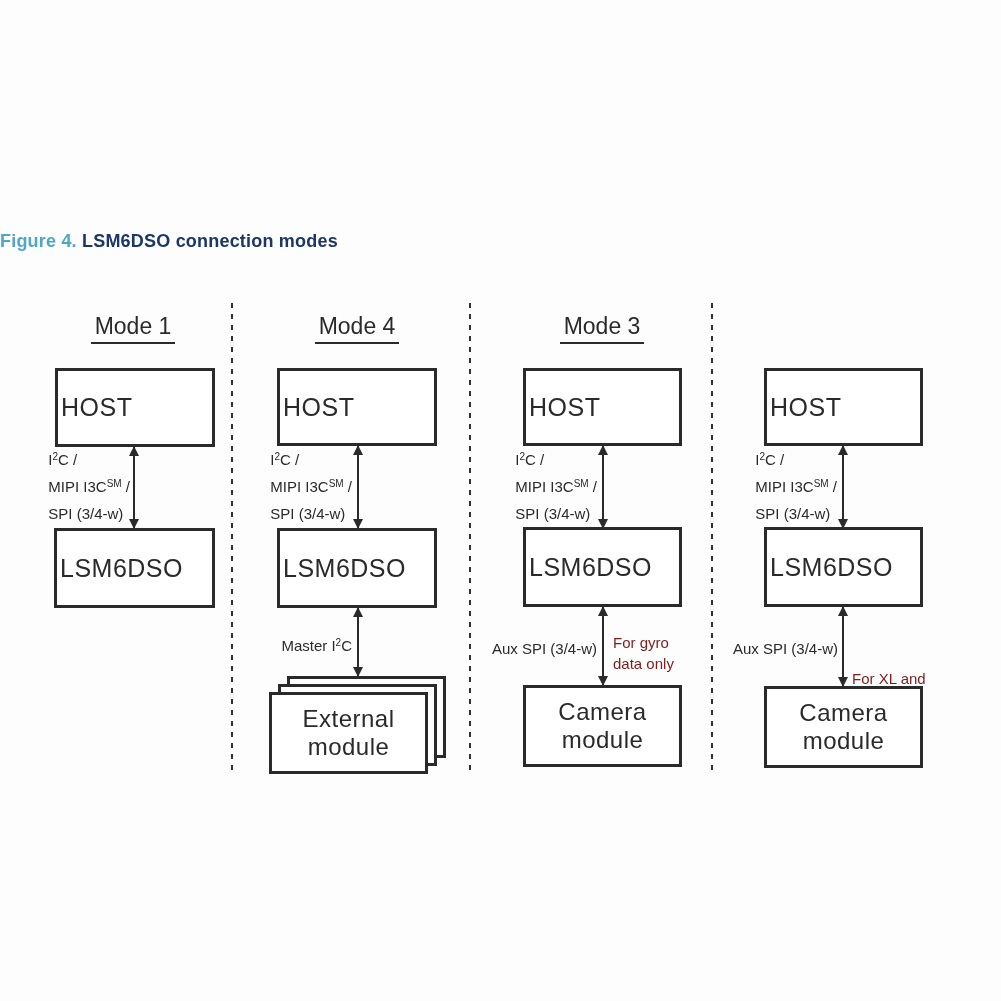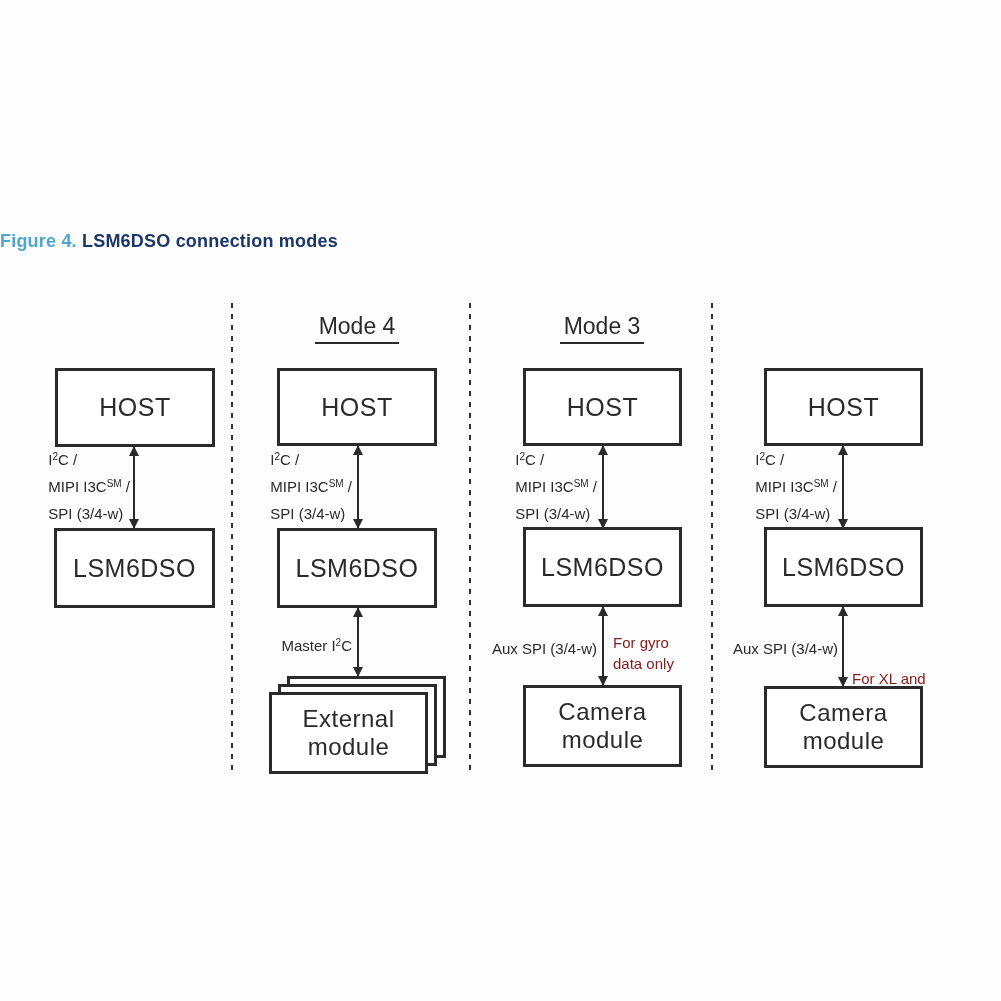--- a/index.html
+++ b/index.html
@@ -15,21 +15,21 @@
   .fig-cap{color:#1c3667;}
   .mode-heading{
     position:absolute;top:313px;width:170px;text-align:center;
     font-size:23px;color:#2a2a2a;
   }
   .mode-heading span{
     display:inline-block;border-bottom:2px solid #2a2a2a;padding:0 4px 2px 4px;
   }
   .box{
     position:absolute;background:#ffffff;border:3px solid #2a2a2a;
-    display:flex;align-items:center;justify-content:center;text-align:center;
+    display:flex;align-items:center;text-align:center;
     font-size:25px;letter-spacing:.5px;color:#2a2a2a;line-height:1.15;
     box-sizing:border-box;padding:2px 3px;
   }
   .varrow{position:absolute;width:2px;background:#2a2a2a;}
   .ah{position:absolute;left:50%;width:0;height:0;transform:translateX(-50%);}
   .ah.up{top:-1px;border-left:5px solid transparent;border-right:5px solid transparent;border-bottom:10px solid #2a2a2a;}
   .ah.down{bottom:-1px;border-left:5px solid transparent;border-right:5px solid transparent;border-top:10px solid #2a2a2a;}
   .buslabel{
     position:absolute;top:447px;font-size:15px;line-height:25px;
     white-space:nowrap;color:#2a2a2a;
@@ -52,20 +52,21 @@
 <div id="page">
 
   <div class="title">
     <span class="fig-num">Figure 4.</span><span class="fig-cap"> LSM6DSO connection modes</span>
   </div>
 
   <div class="sep" style="left:231px"></div>
   <div class="sep" style="left:469px"></div>
   <div class="sep" style="left:711px"></div>
 
+  <div class="mode-heading" style="left:48px"><span>Mode 1</span></div>
   <div class="box" style="left:55px;top:368px;width:160px;height:79px">
       <span>HOST</span>
     </div>
   <div class="varrow" style="left:133px;top:447px;height:81px">
     <span class="ah up"></span>
     <span class="ah down"></span>
   </div>
   <div class="buslabel" style="right:871px">
     <div><span>I</span><span class="sup">2</span><span>C /</span></div>
     <div><span>MIPI I3C</span><span class="sup">SM</span><span> /</span></div>

